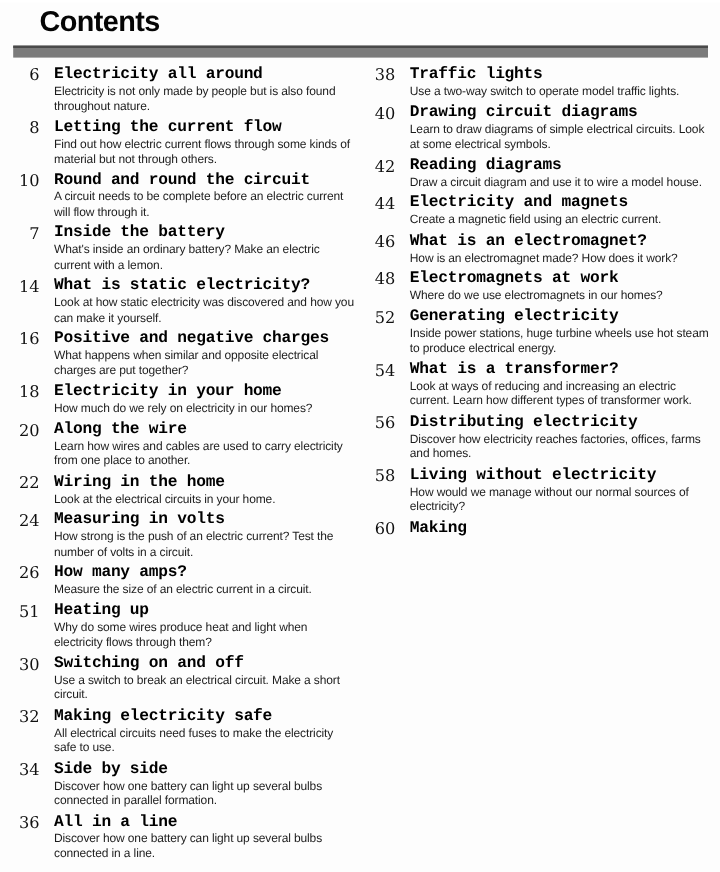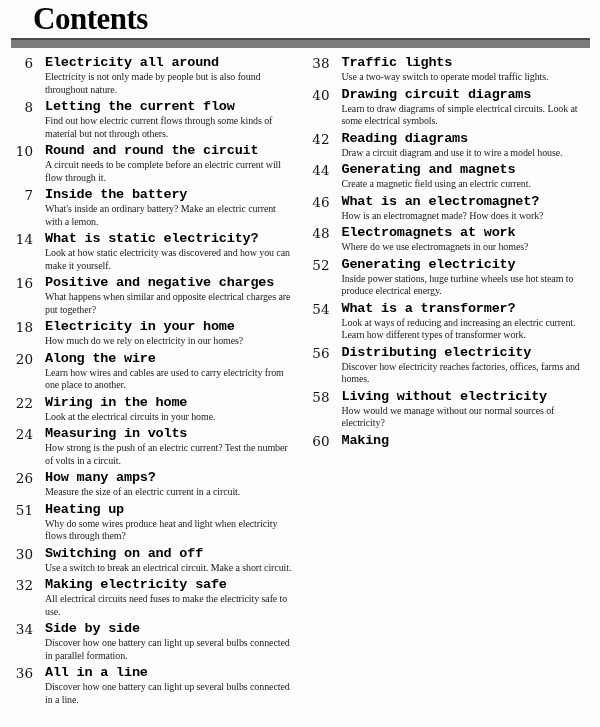--- a/index.html
+++ b/index.html
@@ -16,23 +16,23 @@
     -webkit-font-smoothing: antialiased;
   }
   .page {
     width: 600px;
     height: 727px;
     background: #fdfdfd;
     box-sizing: border-box;
   }
   .page-title {
     margin: 2px 0 0 33px;
-    font-family: Liberation Serif, serif;
+    font-family: Liberation Sans, sans-serif;
     font-weight: bold;
-    font-size: 31px;
+    font-size: 24px;
     line-height: 33px;
     letter-spacing: -0.5px;
     color: #050505;
   }
   .title-rule {
     height: 8px;
     margin: 3px 10px 7px 11px;
     background: #7b7b7b;
     border-top: 2px solid #4a4a4a;
     box-sizing: content-box;
@@ -68,21 +68,21 @@
     display: block;
     font-family: Liberation Mono, monospace;
     font-weight: bold;
     font-size: 13.5px;
     line-height: 16px;
     letter-spacing: -0.2px;
     color: #000000;
   }
   .edesc {
     display: block;
-    font-family: Liberation Serif, serif;
+    font-family: Liberation Sans, sans-serif;
     font-size: 10px;
     line-height: 12.5px;
     letter-spacing: -0.1px;
     color: #1c1c1c;
   }
 </style>
 </head>
 <body>
 
 <div class="page">
@@ -239,21 +239,21 @@
     <span class="num">42</span>
     <span class="entry-body">
       <span class="etitle">Reading diagrams</span>
       <span class="edesc">Draw a circuit diagram and use it to wire a model house.</span>
     </span>
   </div>
 
   <div class="entry">
     <span class="num">44</span>
     <span class="entry-body">
-      <span class="etitle">Generating and magnets</span>
+      <span class="etitle">Electricity and magnets</span>
       <span class="edesc">Create a magnetic field using an electric current.</span>
     </span>
   </div>
 
   <div class="entry">
     <span class="num">46</span>
     <span class="entry-body">
       <span class="etitle">What is an electromagnet?</span>
       <span class="edesc">How is an electromagnet made? How does it work?</span>
     </span>

